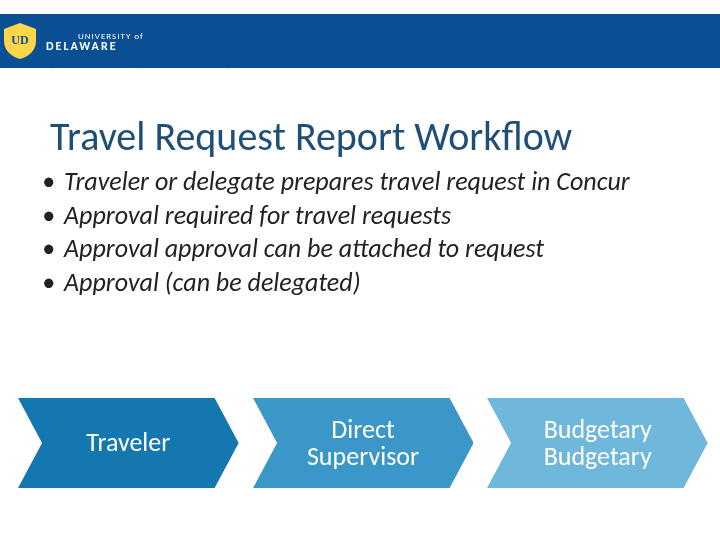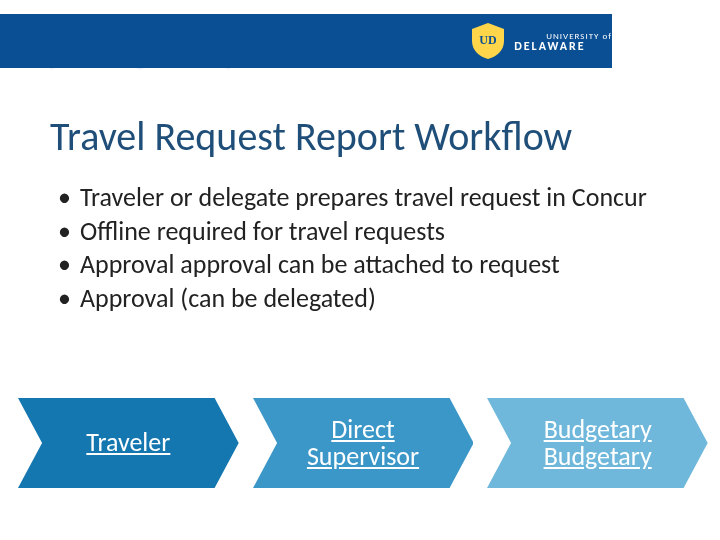--- a/index.html
+++ b/index.html
@@ -14,26 +14,26 @@
   .slide {
     width: 720px;
     height: 540px;
     position: relative;
   }
   
   .header-band {
     position: absolute;
     top: 14px;
     left: 0;
-    width: 612px;
+    width: 720px;
     height: 54px;
     background: #0a4f94;
     display: flex;
     align-items: center;
-    justify-content: flex-end;
+    justify-content: flex-start;
   }
   .logo-wrap {
     display: flex;
     align-items: center;
     color: #fff;
   }
   .logo-mark {
     width: 40px;
     height: 40px;
     margin-right: 6px;
@@ -79,23 +79,24 @@
   .bullets {
     position: absolute;
     top: 166px;
     left: 36px;
     right: 30px;
     font-size: 26px;
     color: #222;
     line-height: 1.22;
   }
   .bullets ul {
-    margin: 16px;
+    margin: 0;
     padding: 0;
     list-style: none;
+    font-style: italic;
   }
   .bullets li {
     position: relative;
     padding-left: 28px;
     margin-bottom: 2px;
   }
   .bullets li::before {
     content: "•";
     position: absolute;
     left: 6px;
@@ -128,21 +129,20 @@
     position: absolute;
     top: 0; left: 22px; right: 22px; bottom: 0;
     display: flex;
     align-items: center;
     justify-content: center;
     text-align: center;
     color: #fff;
     font-size: 26px;
     line-height: 1.05;
     padding: 0 4px;
-    text-decoration: underline;
   }
 </style>
 </head>
 <body>
 
 <div class="slide">
 
   <svg class="bg-graphic" viewBox="0 0 200 90">
     <path d="M10 70 Q60 50 100 70 Q140 50 190 70 L190 30 Q140 10 100 30 Q60 10 10 30 Z" fill="#9fbad6"></path>
     <path d="M20 20 Q100 60 180 20" stroke="#5f83a8" stroke-width="6" fill="none"></path>
@@ -163,21 +163,21 @@
         <span class="del">DELAWARE</span>
       </div>
     </div>
   </div>
 
   <div class="title">Travel Request Report Workflow</div>
 
   <div class="bullets">
     <ul>
       <li>Traveler or delegate prepares travel request in Concur</li>
-      <li>Offline required for travel requests</li>
+      <li>Approval required for travel requests</li>
       <li>Approval approval can be attached to request</li>
       <li>Approval (can be delegated)</li>
     </ul>
   </div>
 
   <div class="chevron-row">
     <div class="chevron">
       <svg viewBox="0 0 220 90" preserveAspectRatio="none">
         <polygon points="0,0 196,0 220,45 196,90 0,90 24,45" fill="#1477b0"></polygon>
       </svg>

